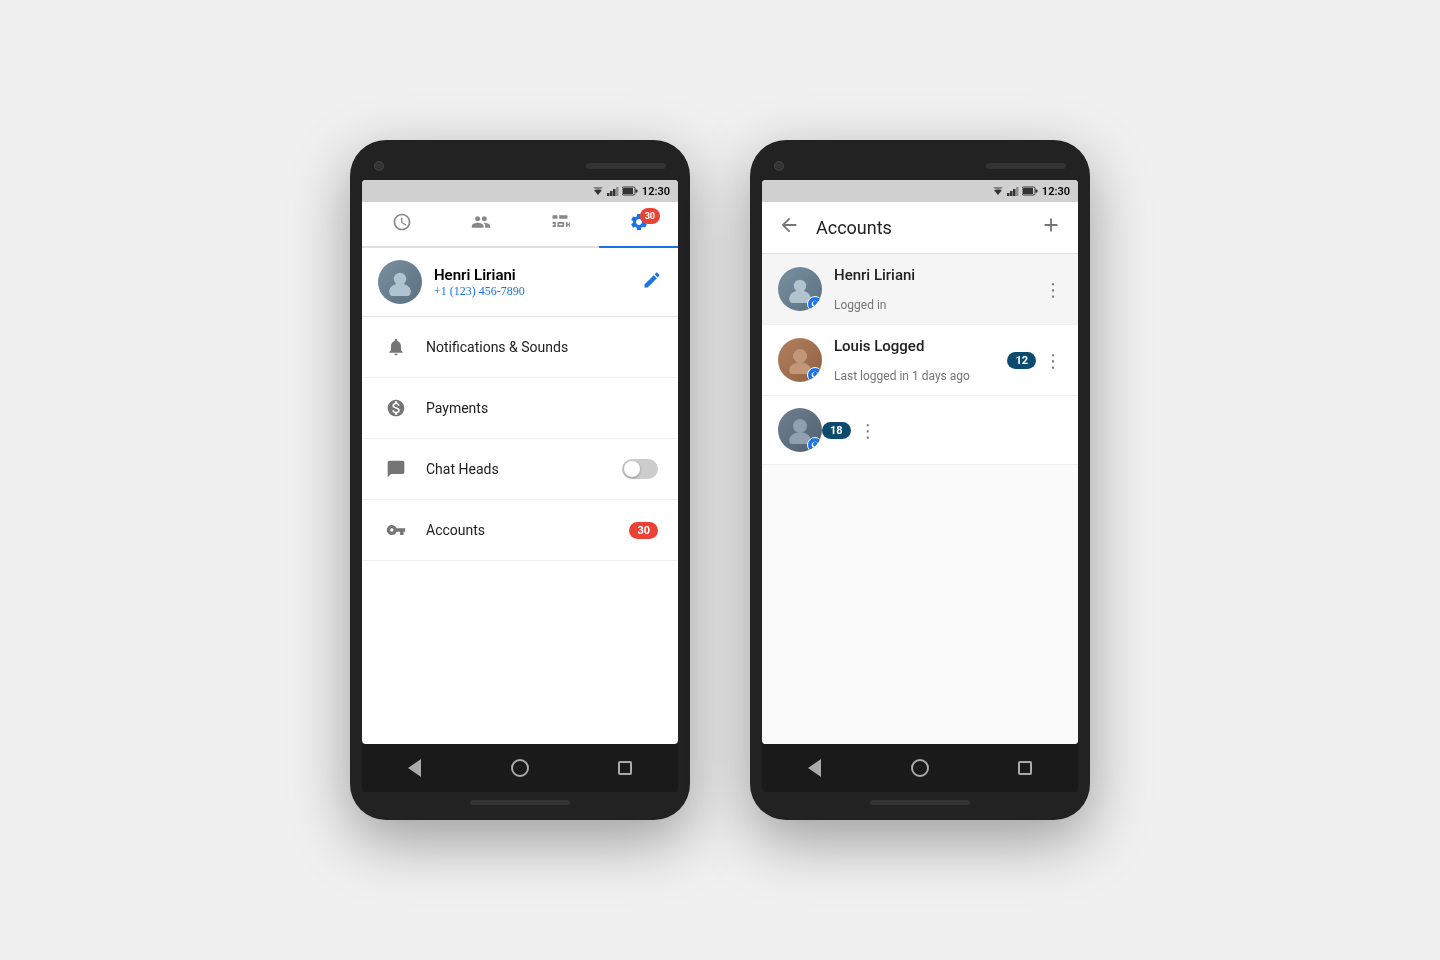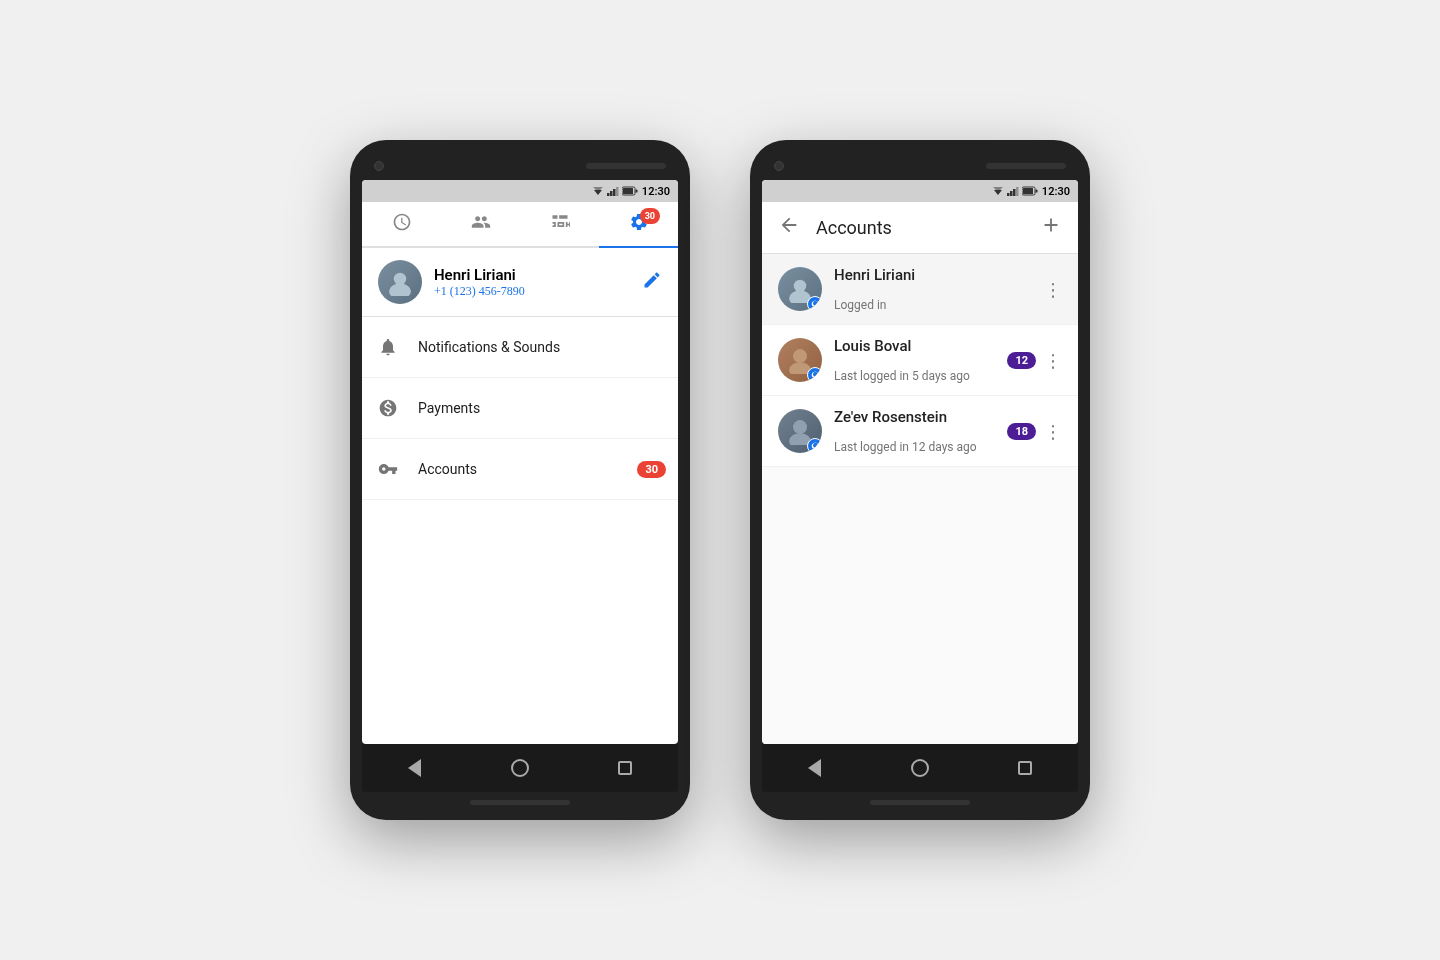--- a/index.html
+++ b/index.html
@@ -274,21 +274,21 @@
     }
 
     .settings-list {
       flex: 1;
       overflow-y: auto;
     }
 
     .settings-item {
       display: flex;
       align-items: center;
-      padding: 16px 12px;
+      padding: 16px 20px;
       border-bottom: 1px solid #f0f0f0;
       position: relative;
     }
 
     .settings-item-icon {
       width: 28px;
       height: 28px;
       display: flex;
       align-items: center;
       justify-content: center;
@@ -397,21 +397,21 @@
       margin-top: 14px;
     }
 
     .account-item-right {
       display: flex;
       align-items: center;
       gap: 8px;
     }
 
     .account-badge {
-      background: #4c1d95;
+      background: #0c4a6e;
       color: #fff;
       border-radius: 12px;
       padding: 2px 8px;
       font-size: 11px;
       font-weight: 700;
     }
 
     .three-dots {
       color: #757575;
       font-size: 18px;
@@ -522,20 +522,29 @@
 
         <div class="settings-item">
           <div class="settings-item-icon">
             <svg width="20" height="20" viewBox="0 0 24 24" fill="#757575">
                 <path d="M12 2C6.48 2 2 6.48 2 12s4.48 10 10 10 10-4.48 10-10S17.52 2 12 2zm1.41 16.09V20h-2.67v-1.93c-1.71-.36-3.16-1.46-3.27-3.4h1.96c.1 1.05.82 1.87 2.65 1.87 1.96 0 2.4-.98 2.4-1.59 0-.83-.44-1.61-2.67-2.14-2.48-.6-4.18-1.62-4.18-3.67 0-1.72 1.39-2.84 3.11-3.21V4h2.67v1.95c1.86.45 2.79 1.86 2.85 3.39H14.3c-.05-1.11-.64-1.87-2.22-1.87-1.5 0-2.4.68-2.4 1.64 0 .84.65 1.39 2.67 1.91s4.18 1.39 4.18 3.91c-.01 1.83-1.38 2.83-3.12 3.16z"></path>
               </svg>
           </div>
           <span class="settings-item-label">Payments</span>
         </div>
 
+        <div class="settings-item">
+          <div class="settings-item-icon">
+            <svg width="20" height="20" viewBox="0 0 24 24" fill="#757575">
+                <path d="M20 2H4c-1.1 0-2 .9-2 2v18l4-4h14c1.1 0 2-.9 2-2V4c0-1.1-.9-2-2-2z"></path>
+              </svg>
+          </div>
+          <span class="settings-item-label">Chat Heads</span>
+          <div class="toggle-switch"></div>
+        </div>
 
         <div class="settings-item">
           <div class="settings-item-icon">
             <svg width="20" height="20" viewBox="0 0 24 24" fill="#757575">
                 <path d="M12.65 10C11.83 7.67 9.61 6 7 6c-3.31 0-6 2.69-6 6s2.69 6 6 6c2.61 0 4.83-1.67 5.65-4H17v4h4v-4h2v-4H12.65zM7 14c-1.1 0-2-.9-2-2s.9-2 2-2 2 .9 2 2-.9 2-2 2z"></path>
               </svg>
           </div>
           <span class="settings-item-label">Accounts</span>
           <span class="settings-badge">30</span>
         </div>
@@ -631,45 +640,41 @@
                 <circle cx="18" cy="13" r="9" fill="#c09878"></circle>
                 <ellipse cx="18" cy="31" rx="14" ry="10" fill="#c09878"></ellipse>
               </svg>
             <div class="avatar-messenger-badge">
               <svg width="8" height="8" viewBox="0 0 24 24" fill="white">
                   <path d="M12 2C6.48 2 2 6.48 2 12s4.48 10 10 10 10-4.48 10-10S17.52 2 12 2zm1 17.93V18c-3.87-.49-7-3.87-7-7.93 0-4.41 3.59-8 8-8s8 3.59 8 8c0 4.06-3.13 7.44-7 7.93V19.93z"></path>
                 </svg>
             </div>
           </div>
           <div class="account-item-info">
-            <div class="account-item-name">Louis Boval</div>
-            <div class="account-item-status">Last logged in 5 days ago</div>
+            <div class="account-item-name">Louis Logged</div>
+            <div class="account-item-status">Last logged in 1 days ago</div>
           </div>
           <div class="account-item-right">
             <span class="account-badge">12</span>
             <span class="three-dots">⋮</span>
           </div>
         </div>
 
         <div class="account-item">
           <div class="avatar avatar-img-3" style="width:44px;height:44px;position:relative;">
             <svg width="28" height="28" viewBox="0 0 36 36">
                 <circle cx="18" cy="13" r="9" fill="#90a0b0"></circle>
                 <ellipse cx="18" cy="31" rx="14" ry="10" fill="#90a0b0"></ellipse>
               </svg>
             <div class="avatar-messenger-badge">
               <svg width="8" height="8" viewBox="0 0 24 24" fill="white">
                   <path d="M12 2C6.48 2 2 6.48 2 12s4.48 10 10 10 10-4.48 10-10S17.52 2 12 2zm1 17.93V18c-3.87-.49-7-3.87-7-7.93 0-4.41 3.59-8 8-8s8 3.59 8 8c0 4.06-3.13 7.44-7 7.93V19.93z"></path>
                 </svg>
             </div>
           </div>
-          <div class="account-item-info">
-            <div class="account-item-name">Ze'ev Rosenstein</div>
-            <div class="account-item-status">Last logged in 12 days ago</div>
-          </div>
           <div class="account-item-right">
             <span class="account-badge">18</span>
             <span class="three-dots">⋮</span>
           </div>
         </div>
 
       </div>
     </div>
 
     <div class="phone-bottom-bar">

